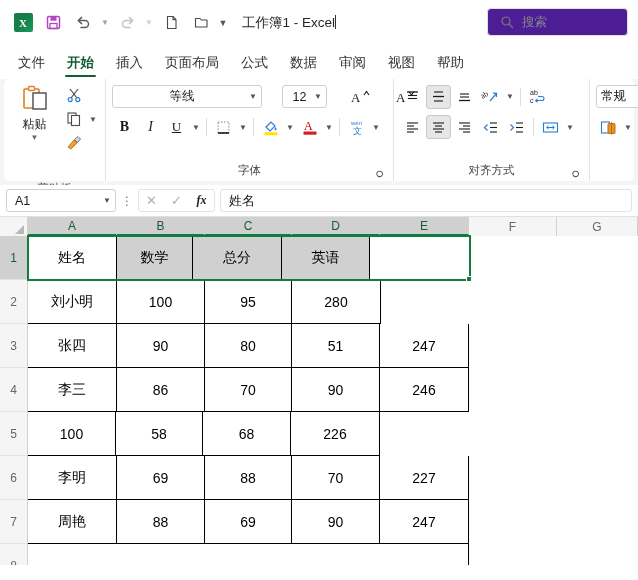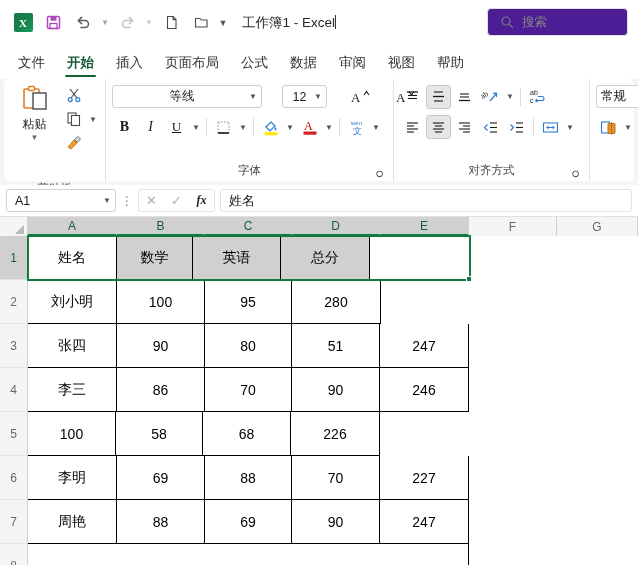--- a/index.html
+++ b/index.html
@@ -755,22 +755,22 @@
     <div class="rh">6</div>
     <div class="rh">7</div>
     <div class="rh">8</div>
   </div>
 
   <div class="cells">
 
     <div class="cellrow">
       <div class="cell activecell" style="width:89px">姓名</div>
       <div class="cell hdrcell" style="width:76px">数学</div>
+      <div class="cell hdrcell" style="width:89px">总分</div>
       <div class="cell hdrcell" style="width:88px">英语</div>
-      <div class="cell hdrcell" style="width:89px">总分</div>
       <div class="cell empty" style="width:88px"></div>
       <div class="cell empty" style="width:81px"></div>
     </div>
 
     <div class="cellrow">
       <div class="cell" style="width:89px">刘小明</div>
       <div class="cell" style="width:88px">100</div>
       <div class="cell" style="width:87px">95</div>
       <div class="cell" style="width:89px">280</div>
       <div class="cell empty" style="width:88px"></div>

